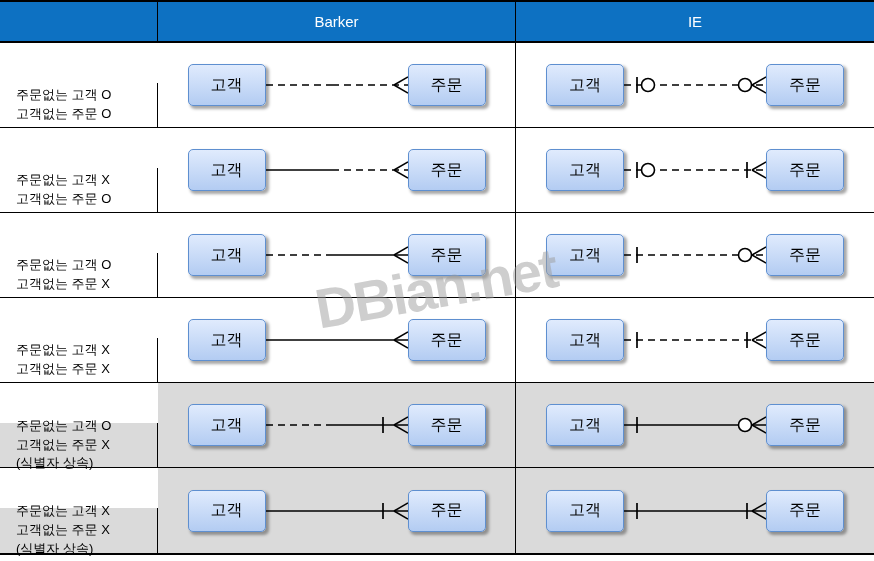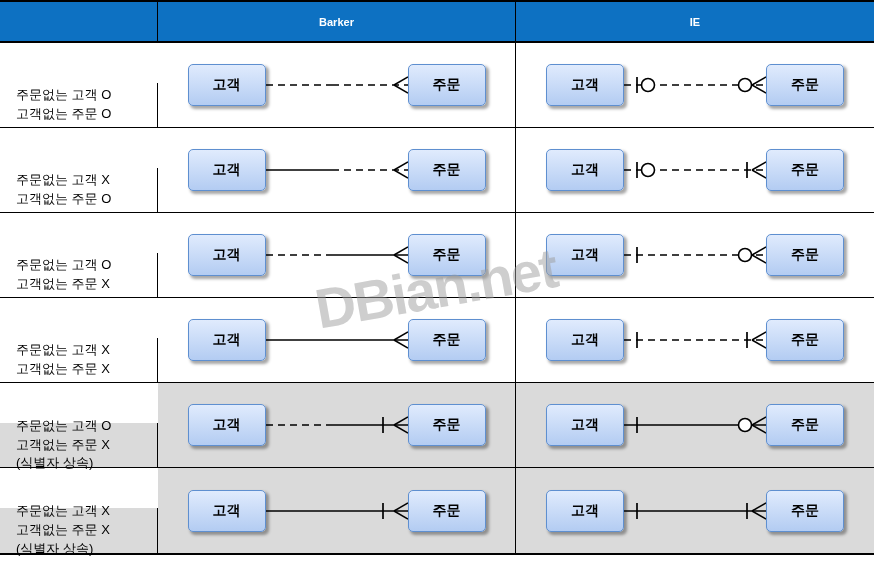--- a/index.html
+++ b/index.html
@@ -13,36 +13,36 @@
     box-sizing:border-box;
     border-top:2px solid var(--border);
     border-bottom:2px solid var(--border);
   }
   .cell { box-sizing:border-box; border-right:1.5px solid var(--border); border-bottom:1.5px solid var(--border); }
   .cell.last-col { border-right:none; }
   .cell.last-row { border-bottom:none; }
   .header {
     background:var(--header-bg); color:var(--header-text);
     display:flex; align-items:center; justify-content:center;
-    font-weight:bold; font-size:11px; border-bottom-width:2px;
+    font-weight:normal; font-size:15px; border-bottom-width:2px;
   }
   .label-cell {
     display:flex; flex-direction:column; justify-content:center;
     padding-left:16px; font-size:13px; line-height:1.45; color:#000;margin-top:40px;
   }
   .label-cell .bold { font-weight:normal; }
   .shaded { background:var(--shaded-bg); }
   .diagram-cell { display:flex; align-items:center; justify-content:center; }
   .entity {
     width:76px; height:40px; flex:0 0 76px;
     border:1.5px solid var(--entity-border); border-radius:5px;
     background:linear-gradient(to bottom, var(--entity-top), var(--entity-bottom));
     box-shadow:2.5px 2.5px 3px rgba(0,0,0,0.35);
     display:flex; align-items:center; justify-content:center;
-    font-size:14px; color:#000;font-weight:bold;
+    font-size:16px; color:#000;
   }
   .link { flex:0 0 142px; width:142px; height:40px; display:block; }
   .watermark {
     position:absolute; left:316px; top:282px;
     transform:rotate(-10deg); transform-origin:left center;
     font-size:56px; font-weight:bold; letter-spacing:-2px; line-height:1;
     color:var(--watermark); opacity:0.5; white-space:nowrap;
     pointer-events:none; z-index:5;
   }
 </style>

